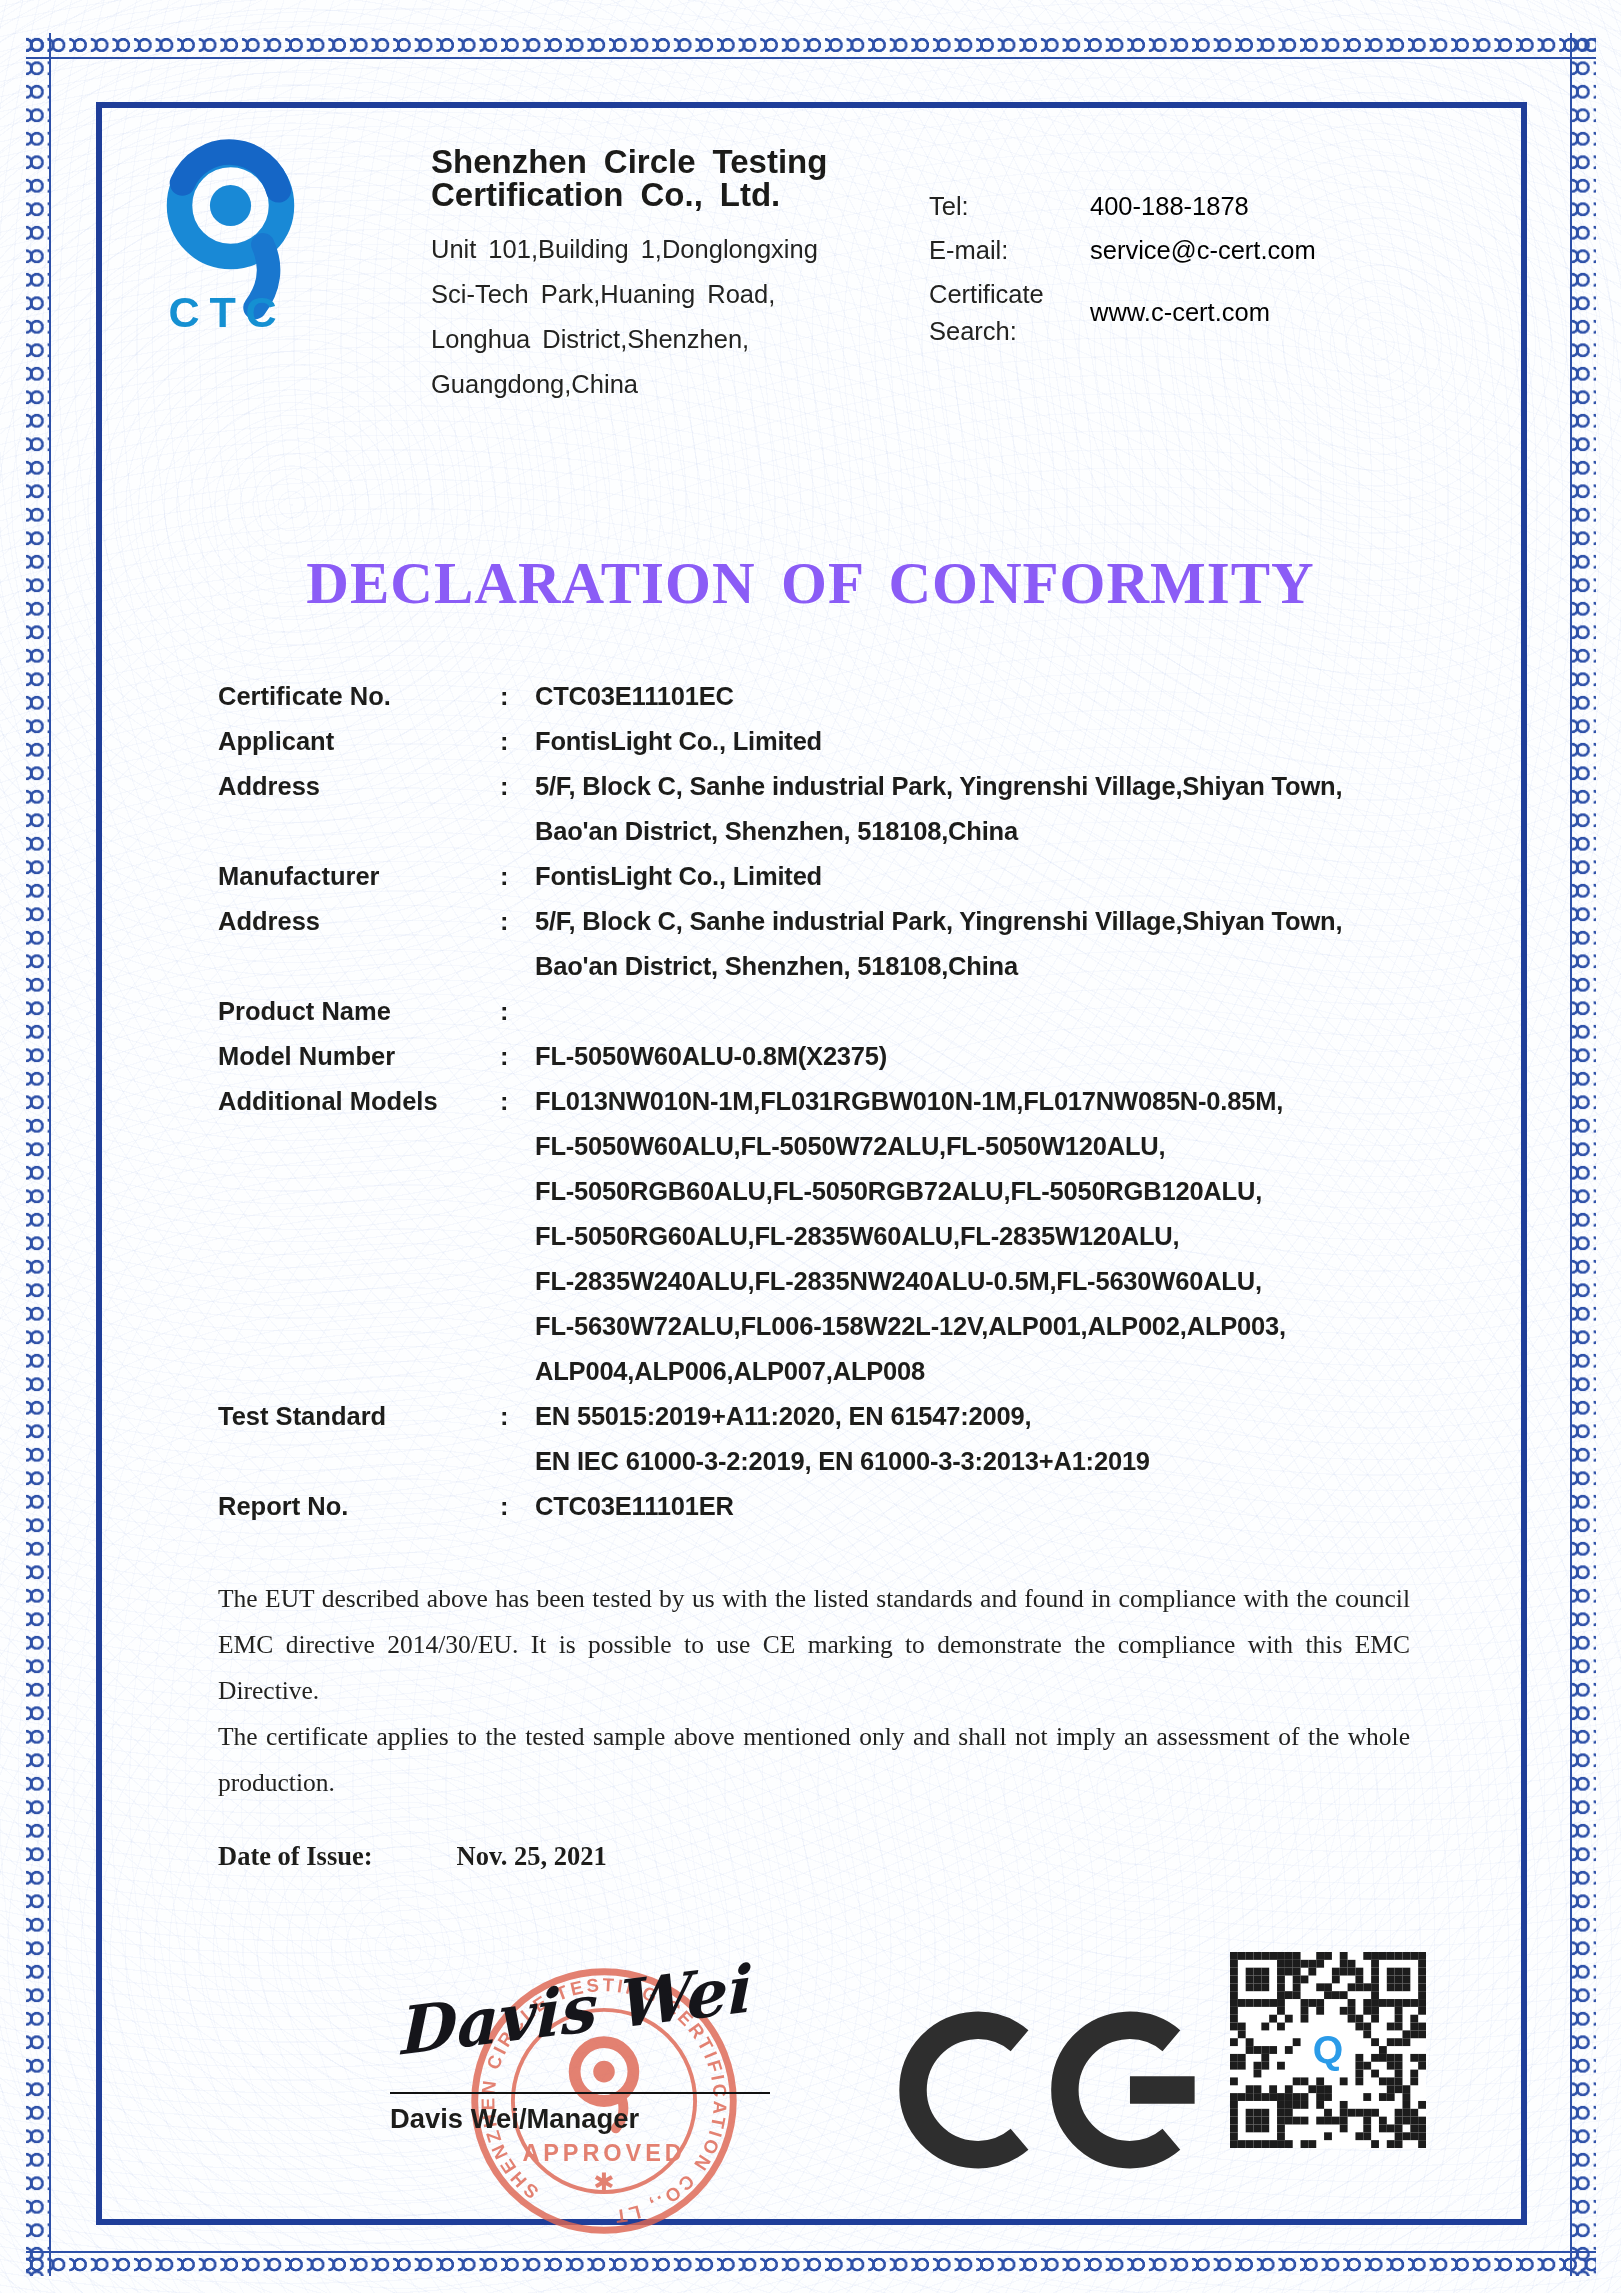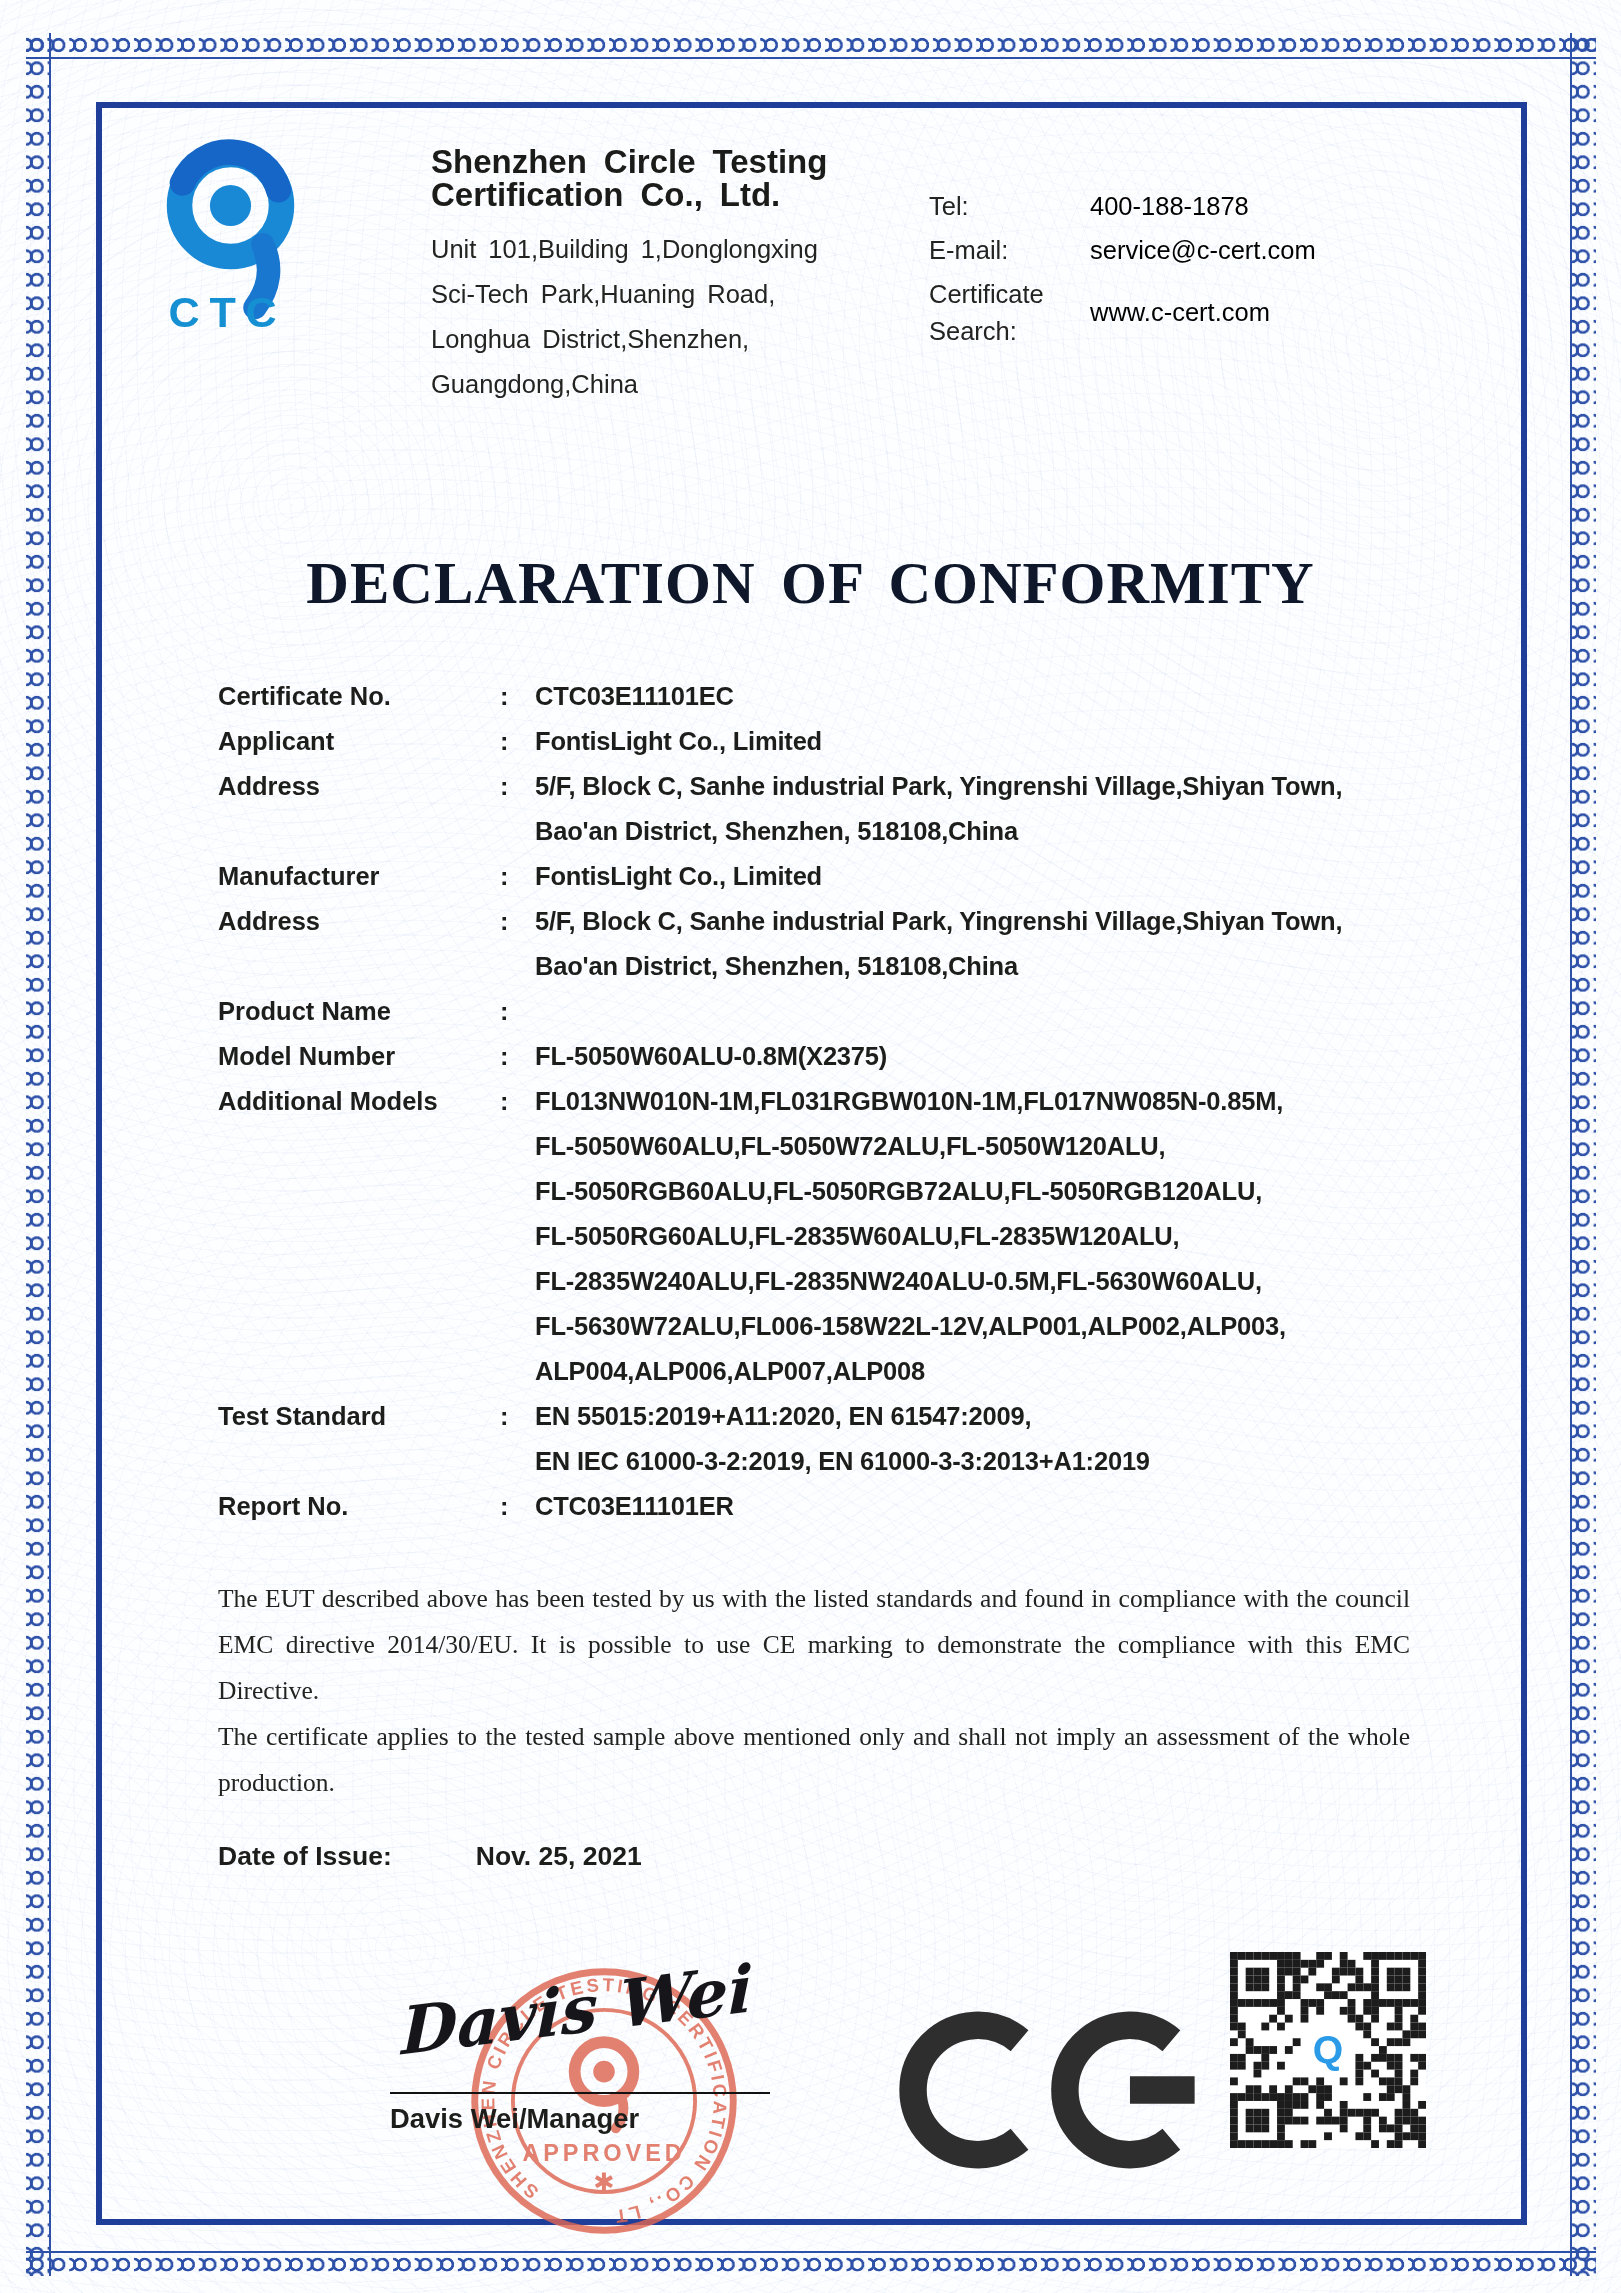--- a/index.html
+++ b/index.html
@@ -33,36 +33,36 @@
   .company-addr{margin-top:15.7px;}
   .company-addr div{font-size:25.5px;line-height:45px;color:#232321;word-spacing:4.9px;}
   .contacts{position:absolute;left:929px;top:188px;width:470px;
             display:grid;grid-template-columns:161px 1fr;row-gap:6.9px;align-items:center;}
   .contacts .clabel{font-size:25.5px;color:#232321;line-height:37px;}
   .contacts .cvalue{font-size:25.5px;color:#000000;line-height:37px;}
 
   
   .title{position:absolute;left:0;right:0;top:549px;text-align:center;
          font-family:"Liberation Serif",serif;font-weight:bold;font-size:59px;
-         color:#0f172a;letter-spacing:1px;word-spacing:9.8px;}
+         color:#8b5cf6;letter-spacing:1px;word-spacing:9.8px;}
 
   
   .fields{position:absolute;left:218px;top:674px;right:201px;}
   .field-row{display:flex;align-items:flex-start;}
   .f-label{flex:0 0 282px;font-size:25.5px;font-weight:bold;line-height:45px;color:#1d1d1b;}
   .f-colon{flex:0 0 35px;font-size:25.5px;font-weight:bold;line-height:45px;color:#1d1d1b;}
   .f-values{flex:1;}
   .f-value{font-size:25.5px;font-weight:bold;line-height:45px;color:#1d1d1b;letter-spacing:-0.2px;white-space:nowrap;}
 
   
   .bodytext{position:absolute;left:218px;top:1576px;right:211px;font-family:Liberation Serif, serif;}
   .bodytext p{margin:0;font-size:25.5px;line-height:46px;color:#222220;text-align:justify;}
 
   
-  .daterow{position:absolute;left:218px;top:1841px;display:flex;}
+  .daterow{position:absolute;left:218px;top:1841px;display:flex;font-family:Liberation Serif, serif;}
   .date-label{font-size:26.5px;font-weight:bold;color:#1d1d1b;}
   .date-value{font-size:26.5px;font-weight:bold;color:#1d1d1b;margin-left:84px;}
 
   
   .stamp{position:absolute;left:461px;top:1958px;width:286px;height:286px;opacity:.82;mix-blend-mode:multiply;}
   .sig-script{position:absolute;left:400px;top:1968px;width:412px;font-family:"DejaVu Serif",serif;
               font-style:italic;font-weight:bold;font-size:65px;color:#15151a;
               transform:rotate(-7deg) skewX(-8deg);z-index:3;}
   .sig-line{position:absolute;left:390px;top:2092px;width:380px;border-top:2.9px solid #111;z-index:3;}
   .sig-name{position:absolute;left:390px;top:2103px;width:380px;

